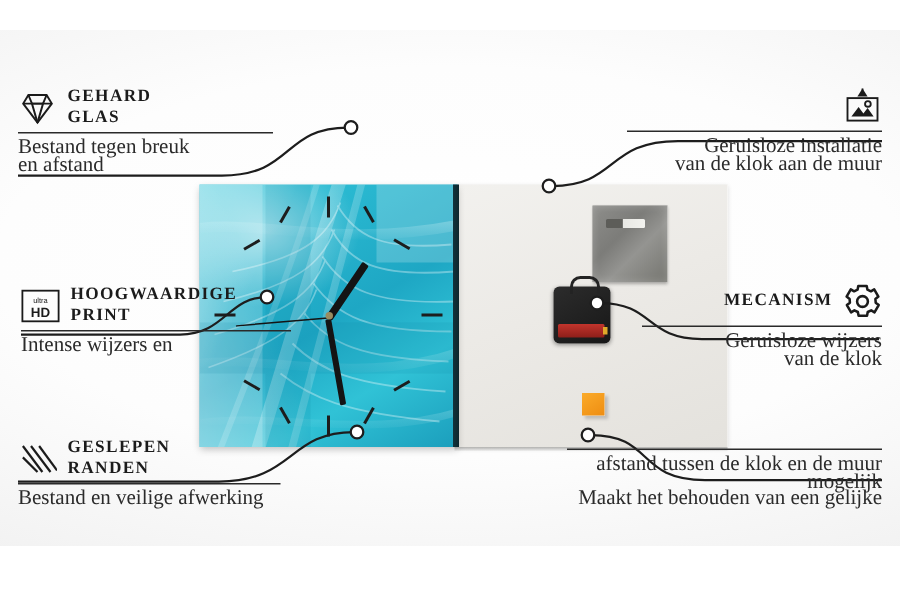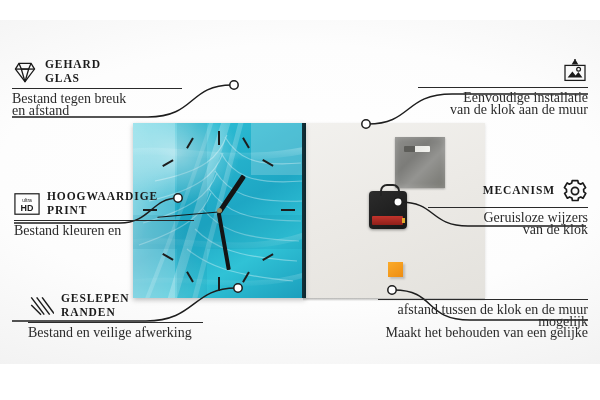--- a/index.html
+++ b/index.html
@@ -229,24 +229,24 @@
           <text x="14" y="11" font-family="Liberation Sans, sans-serif" font-size="5.4" text-anchor="middle" fill="currentColor">ultra</text>
           <text x="14" y="21" font-family="Liberation Sans, sans-serif" font-size="9.6" font-weight="bold" text-anchor="middle" fill="currentColor">HD</text>
         </svg>
       </span>
       <div>
         <div class="co-title">HOOGWAARDIGE</div>
         <div class="co-title">PRINT</div>
       </div>
     </div>
     <div class="co-rule" style="margin-top:3px;"></div>
-    <div class="co-desc">Bestand kleuren en</div>
-  </div>
-
-  <div class="callout left" style="left:28px;top:272px;width:175px;">
+    <div class="co-desc">Intense wijzers en</div>
+  </div>
+
+  <div class="callout left" style="left:12px;top:272px;width:175px;">
     <div class="co-head">
       <span class="ico">
         <svg viewBox="0 0 24 24" fill="none" stroke="currentColor" stroke-width="1.35">
           <path d="M3 4 L15 20"></path>
           <path d="M8 4 L20 20"></path>
           <path d="M13 4 L24 19"></path>
           <path d="M3 11 L12 20"></path>
         </svg>
       </span>
       <div>
@@ -264,25 +264,25 @@
         <svg viewBox="0 0 26 26" fill="none" stroke="currentColor" stroke-width="1.25">
           <path d="M13 1 L16.4 6.4 H9.6 Z" fill="currentColor" stroke="none"></path>
           <path d="M13 1 L13 2.6"></path>
           <rect x="3" y="7.4" width="20" height="15"></rect>
           <path d="M5.6 19.6 L10.4 13.4 L13.6 17.6 L16.4 14 L20.4 19.6 Z" fill="currentColor" stroke="none"></path>
           <circle cx="16.6" cy="11.3" r="1.9"></circle>
         </svg>
       </span>
     </div>
     <div class="co-rule" style="margin-top:3px;"></div>
-    <div class="co-desc">Eenvoudige installatie</div>
+    <div class="co-desc">Geruisloze installatie</div>
     <div class="co-desc">van de klok aan de muur</div>
   </div>
 
-  <div class="callout right" style="left:428px;top:158px;width:160px;">
+  <div class="callout right" style="left:428px;top:168px;width:160px;">
     <div class="co-head">
       <div>
         <div class="co-title">MECANISM</div>
       </div>
       <span class="ico">
         <svg viewBox="0 0 26 26" fill="none" stroke="currentColor" stroke-width="1.7">
           <path d="M10.2 2.6 h5.6 l.5 2.5 2.3 1.1 2.2-1.3 2.8 4.8-2 1.6.2 2.5 2 1.6-2.8 4.8-2.2-1.3-2.3 1.1-.5 2.5h-5.6l-.5-2.5-2.3-1.1-2.2 1.3-2.8-4.8 2-1.6-.2-2.5-2-1.6 2.8-4.8 2.2 1.3 2.3-1.1z" stroke-linejoin="round"></path>
           <circle cx="13" cy="13" r="3.6"></circle>
         </svg>
       </span>

